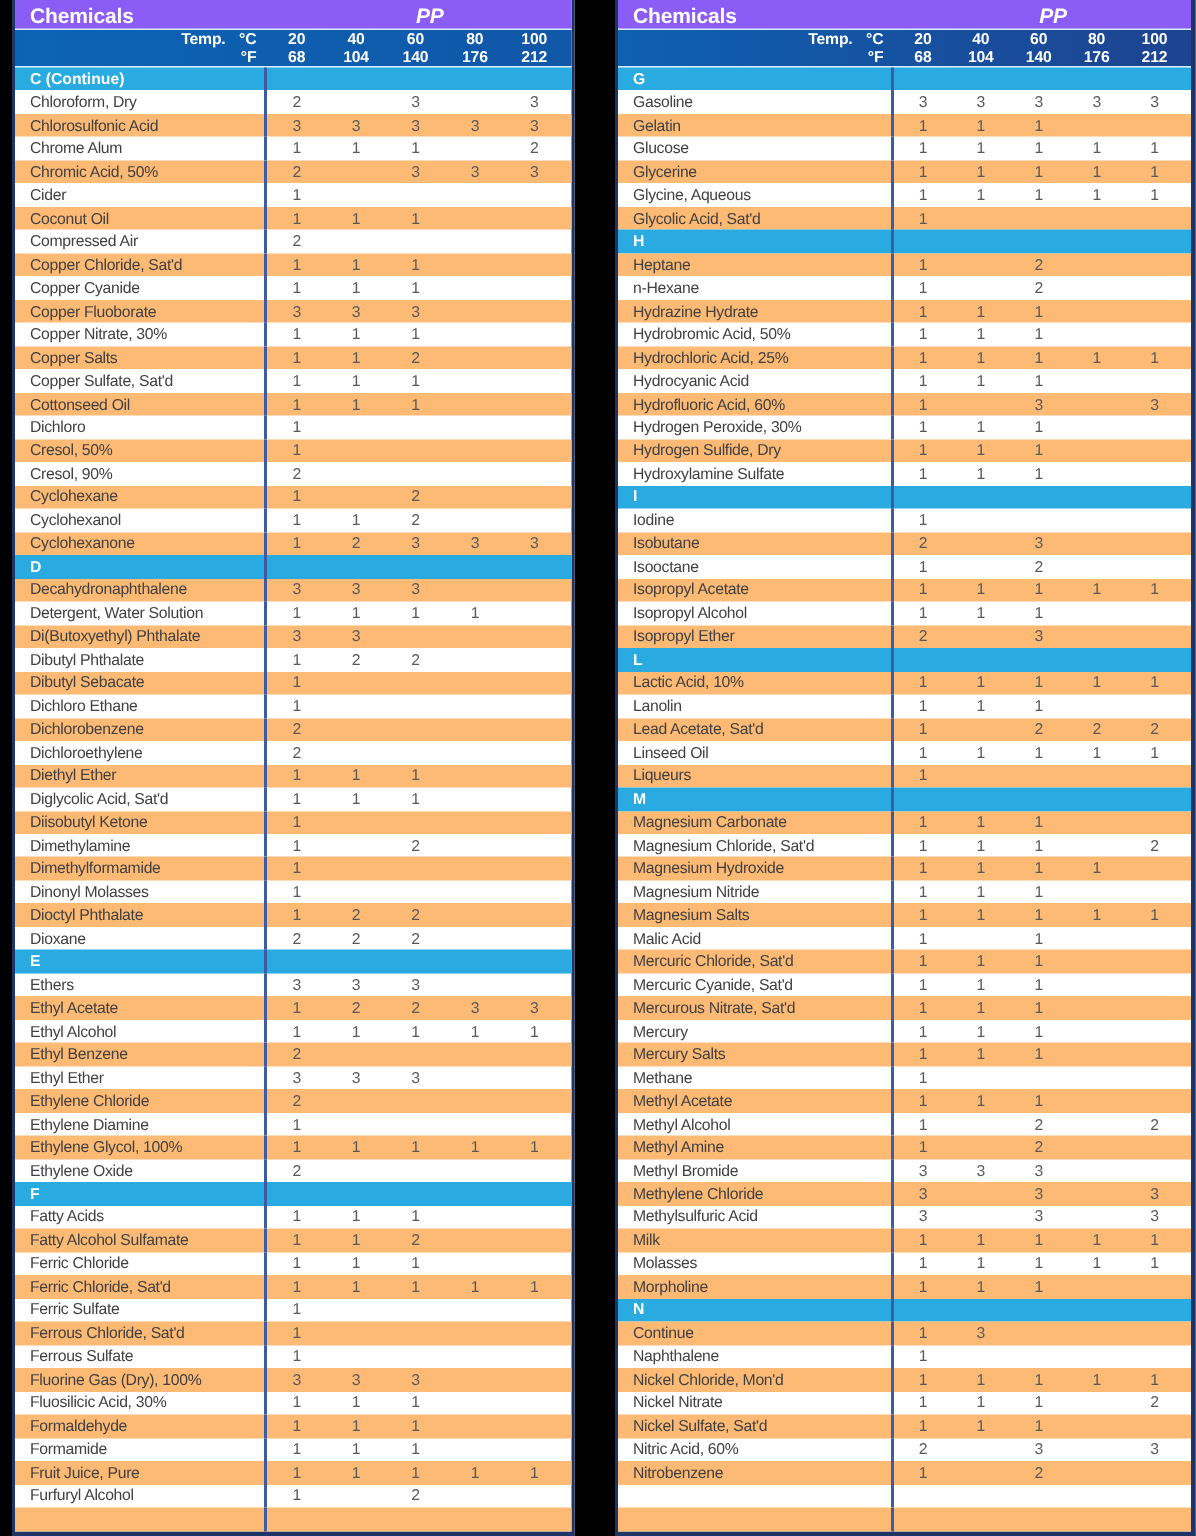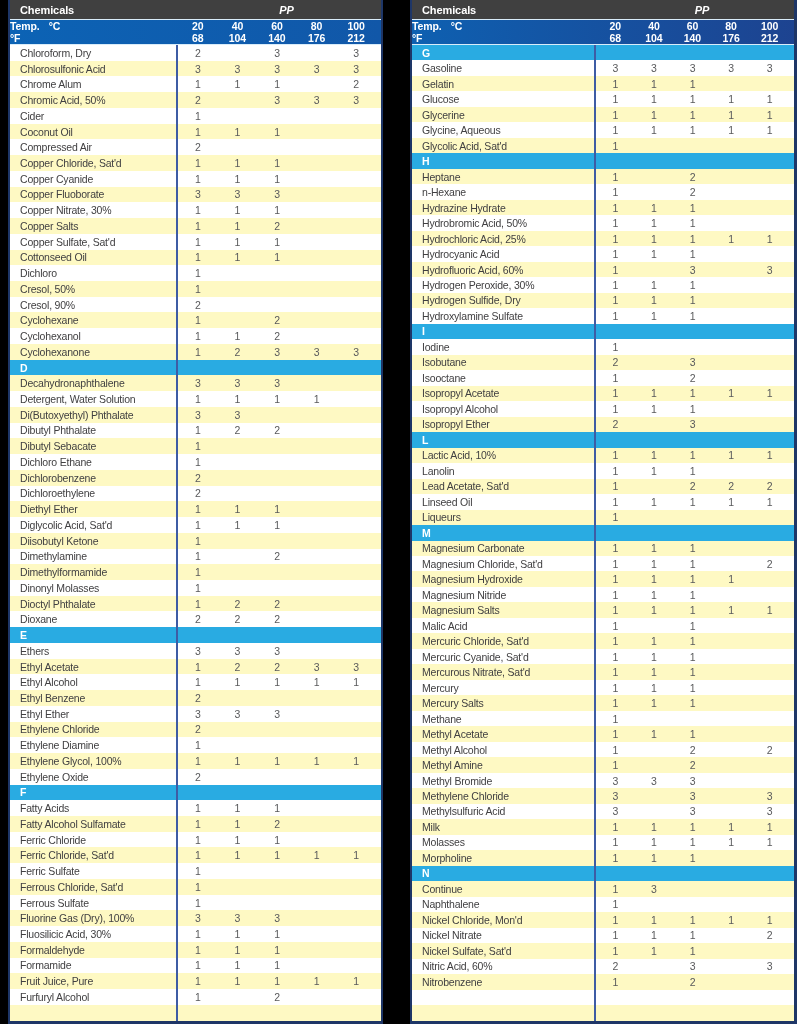--- a/index.html
+++ b/index.html
@@ -10,53 +10,53 @@
   .ctable{
     position:absolute;top:0;height:1024px;box-sizing:border-box;
     display:flex;flex-direction:column;
     border-left:2px solid #1E3667;border-right:2px solid #1E3667;border-bottom:3px solid #1E3667;
     background:#fff;
   }
   #table-left{left:8px;width:375px;--namew:166px;}
   #table-right{left:410px;width:387px;--namew:182px;border-right-width:3px;}
 
   .thead1{
-    height:20px;flex:0 0 20px;background:#404040;display:flex;align-items:center;
-    color:#fff;font-weight:bold;font-size:11px;letter-spacing:-0.1px;
+    height:20px;flex:0 0 20px;background:#8b5cf6;display:flex;align-items:center;
+    color:#fff;font-weight:bold;font-size:14px;letter-spacing:-0.1px;
     border-bottom:1px solid #D9ECF9;box-sizing:border-box;
   }
   .thead1 .chem{width:var(--namew);padding-left:10px;box-sizing:border-box;}
   .thead1 .pp{flex:1;text-align:center;transform:translateX(8px);font-style:italic;}
 
   .thead2{
     height:25px;flex:0 0 25px;color:#fff;font-weight:bold;font-size:10.5px;
     display:flex;flex-direction:column;justify-content:center;
     border-bottom:1px solid #D9ECF9;box-sizing:border-box;letter-spacing:-0.1px;
   }
   #table-left .thead2{background:linear-gradient(90deg,#0C63B5,#1157A8);}
   #table-right .thead2{background:linear-gradient(90deg,#0E60B1,#1D4390);}
   .tline{display:flex;height:12px;align-items:center;}
   .tline .tname{
-    width:var(--namew);box-sizing:border-box;display:flex;
+    width:var(--namew);box-sizing:border-box;display:flex;justify-content:flex-end;
     align-items:center;gap:9px;padding-right:5px;
   }
   .tline .tvals{flex:1;display:flex;border-left:2px solid transparent;padding-right:5px;align-items:center;}
   .tline .tvals span{flex:1;text-align:center;}
 
   .tbody{flex:1;display:flex;flex-direction:column;}
   .row{flex:1;display:flex;font-size:10.5px;color:#414042;letter-spacing:-0.2px;min-height:0;}
   .row .name{
     width:var(--namew);box-sizing:border-box;padding-left:10px;
     display:flex;align-items:center;white-space:nowrap;overflow:hidden;
   }
   .row .vals{flex:1;display:flex;border-left:2px solid #3E5CA4;padding-right:5px;}
   .row .vals span{
     flex:1;display:flex;align-items:center;justify-content:center;color:#58595B;
   }
-  .row.alt{background:#fef9c3;}
+  .row.alt{background:#fdba74;}
   .row.sec{background:#29ABE2;}
   .row.sec .name{color:#fff;font-weight:bold;letter-spacing:0;}
 </style>
 </head>
 <body>
 
 <div class="page">
 
   <section class="ctable" id="table-left">
     <div class="thead1">
@@ -84,20 +84,24 @@
         <span class="tvals">
             <span>68</span>
             <span>104</span>
             <span>140</span>
             <span>176</span>
             <span>212</span>
           </span>
       </div>
     </div>
     <div class="tbody">
+        <div class="row sec">
+          <div class="name">C (Continue)</div>
+          <div class="vals"></div>
+        </div>
         <div class="row">
           <div class="name">Chloroform, Dry</div>
           <div class="vals">
             <span>2</span>
             <span></span>
             <span>3</span>
             <span></span>
             <span>3</span>
           </div>
         </div>

